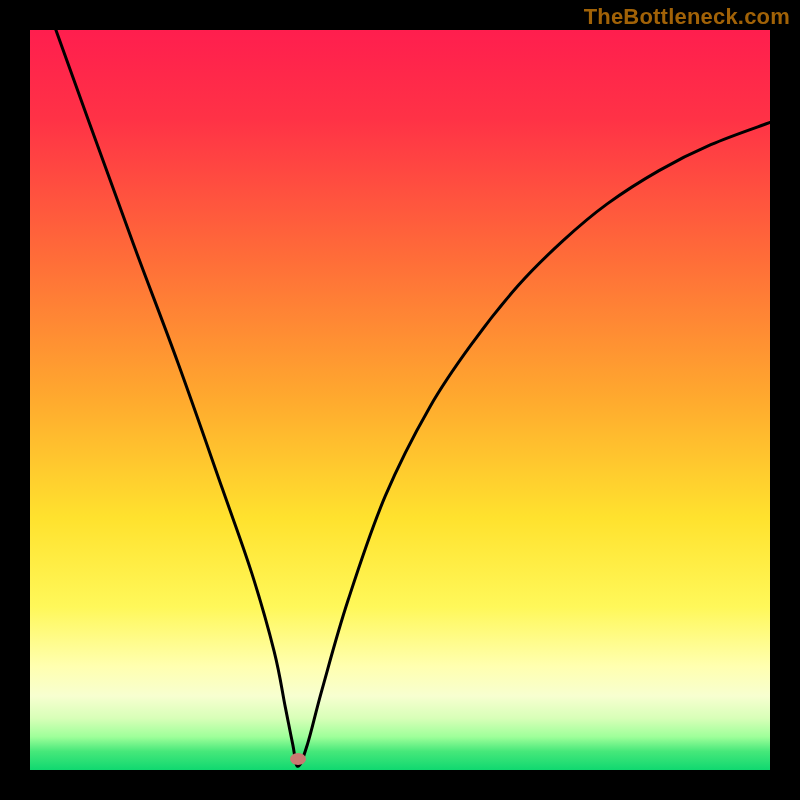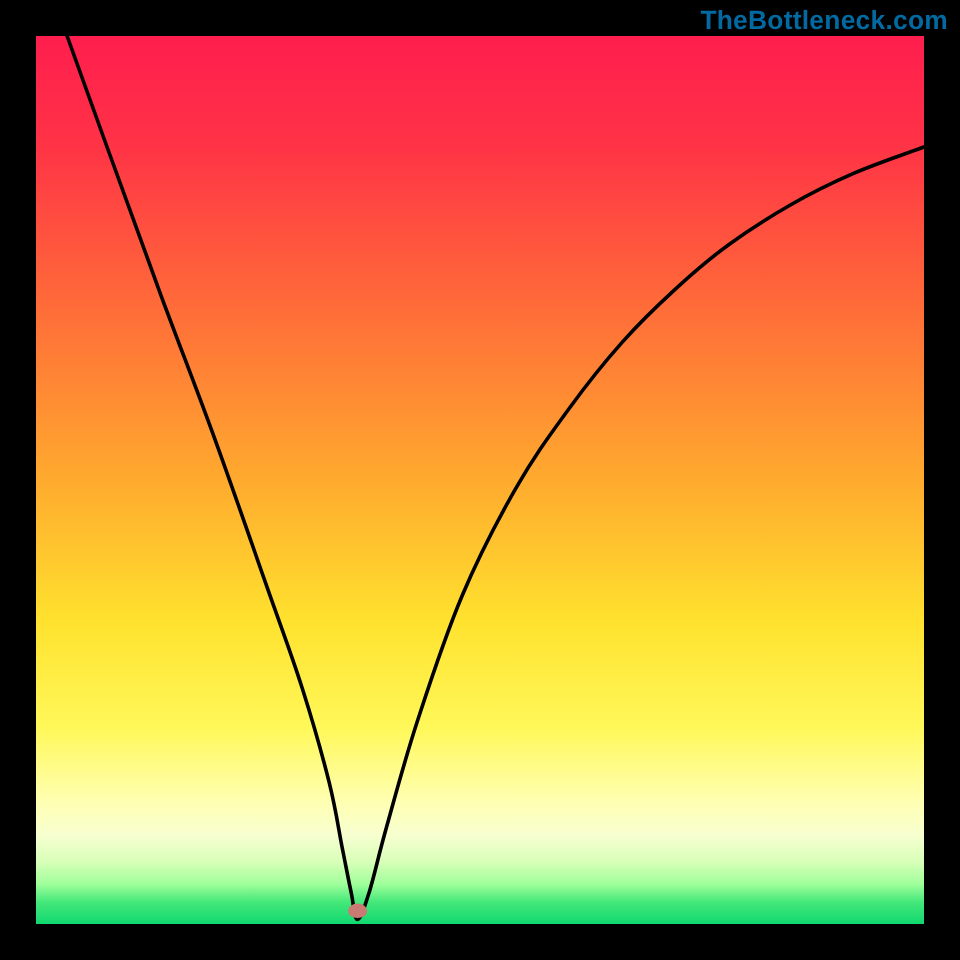--- a/index.html
+++ b/index.html
@@ -26,21 +26,21 @@
     height: 740px;
     overflow: hidden;
   }
   .watermark {
     position: absolute;
     top: 4px;
     right: 10px;
     font-family: Arial, Helvetica, sans-serif;
     font-size: 22px;
     font-weight: 600;
-    color: #0369a1;
+    color: #a16207;
     letter-spacing: 0.2px;
     user-select: none;
   }
   .marker {
     position: absolute;
     background: #c97a72;
     border-radius: 50%;
   }
   svg.curve {
     position: absolute;

